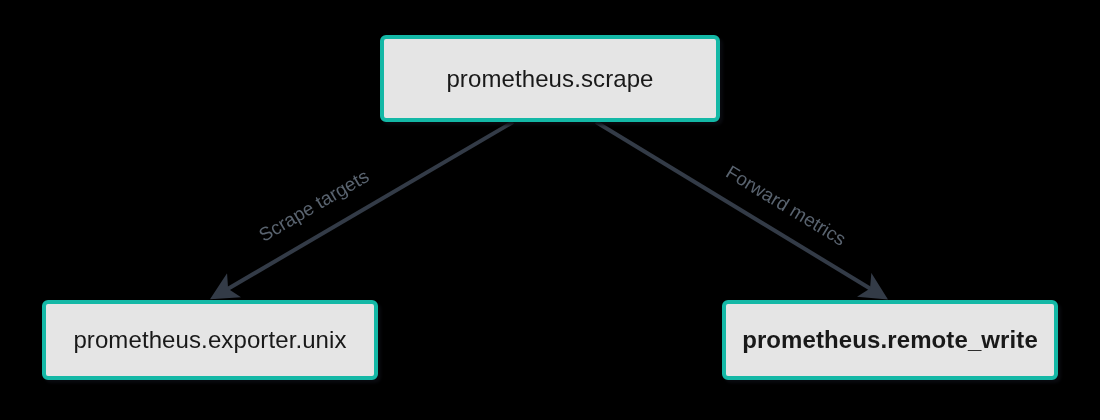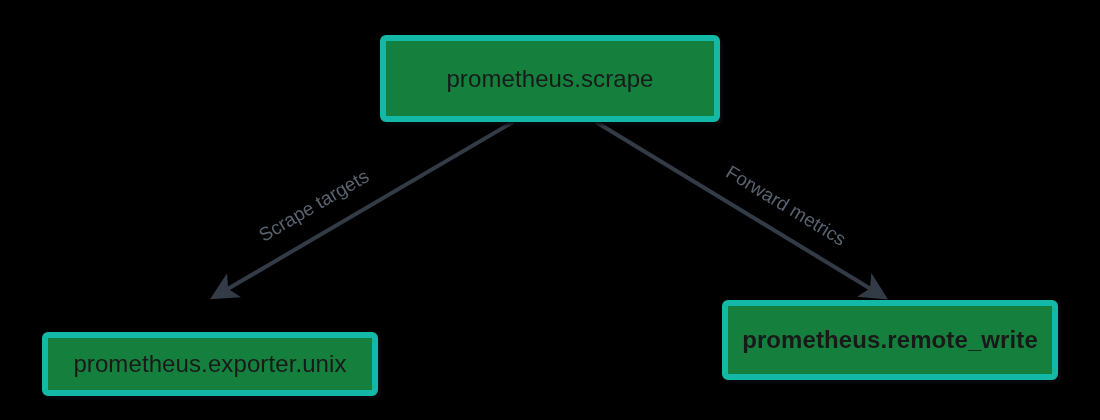--- a/index.html
+++ b/index.html
@@ -23,39 +23,39 @@
   #edge-layer {
     position: absolute;
     left: 0;
     top: 0;
     width: 1100px;
     height: 420px;
   }
   .node {
     position: absolute;
     box-sizing: border-box;
-    background: #15803d;
-    border: 6px solid #14b8a6;
+    background: #e5e5e5;
+    border: 4px solid #14b8a6;
     border-radius: 6px;
     display: flex;
     align-items: center;
     justify-content: center;
     box-shadow: 3px 3px 3px rgba(10,12,18,0.85);
     z-index: 2;
   }
   .node-label {
     font-family: "Liberation Sans", sans-serif;
     font-size: 24px;
     line-height: 1;
     color: #191919;
     white-space: nowrap;
     letter-spacing: 0.1px;
   }
   #node-scrape      { left: 380px; top: 35px;  width: 340px; height: 87px; }
-  #node-exporter    { left: 42px;  top: 300px; width: 336px; height: 64px; margin-top: 32px; }
+  #node-exporter    { left: 42px;  top: 300px; width: 336px; height: 80px; }
   #node-remotewrite { left: 722px; top: 300px; width: 336px; height: 80px; font-weight: bold; }
 
   .edge-label {
     position: absolute;
     font-family: "Liberation Sans", sans-serif;
     font-size: 19px;
     line-height: 1;
     color: #59636f;
     white-space: nowrap;
     z-index: 3;

